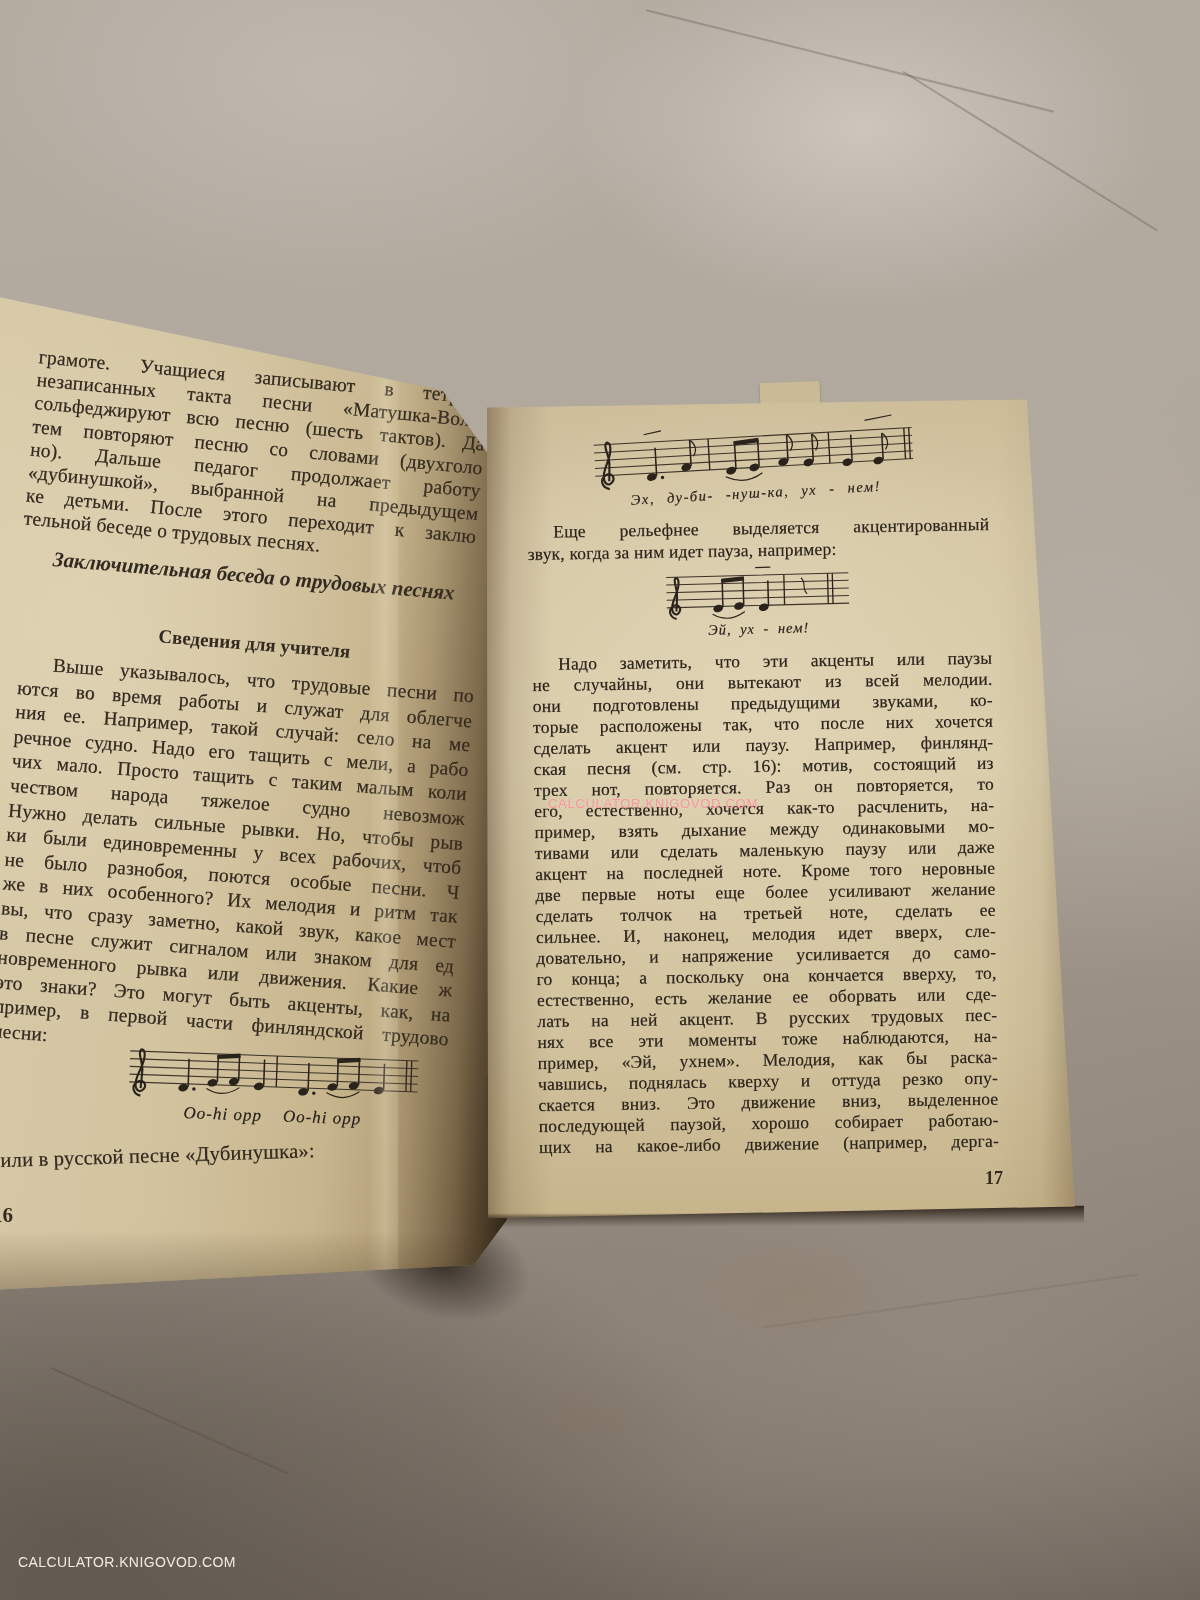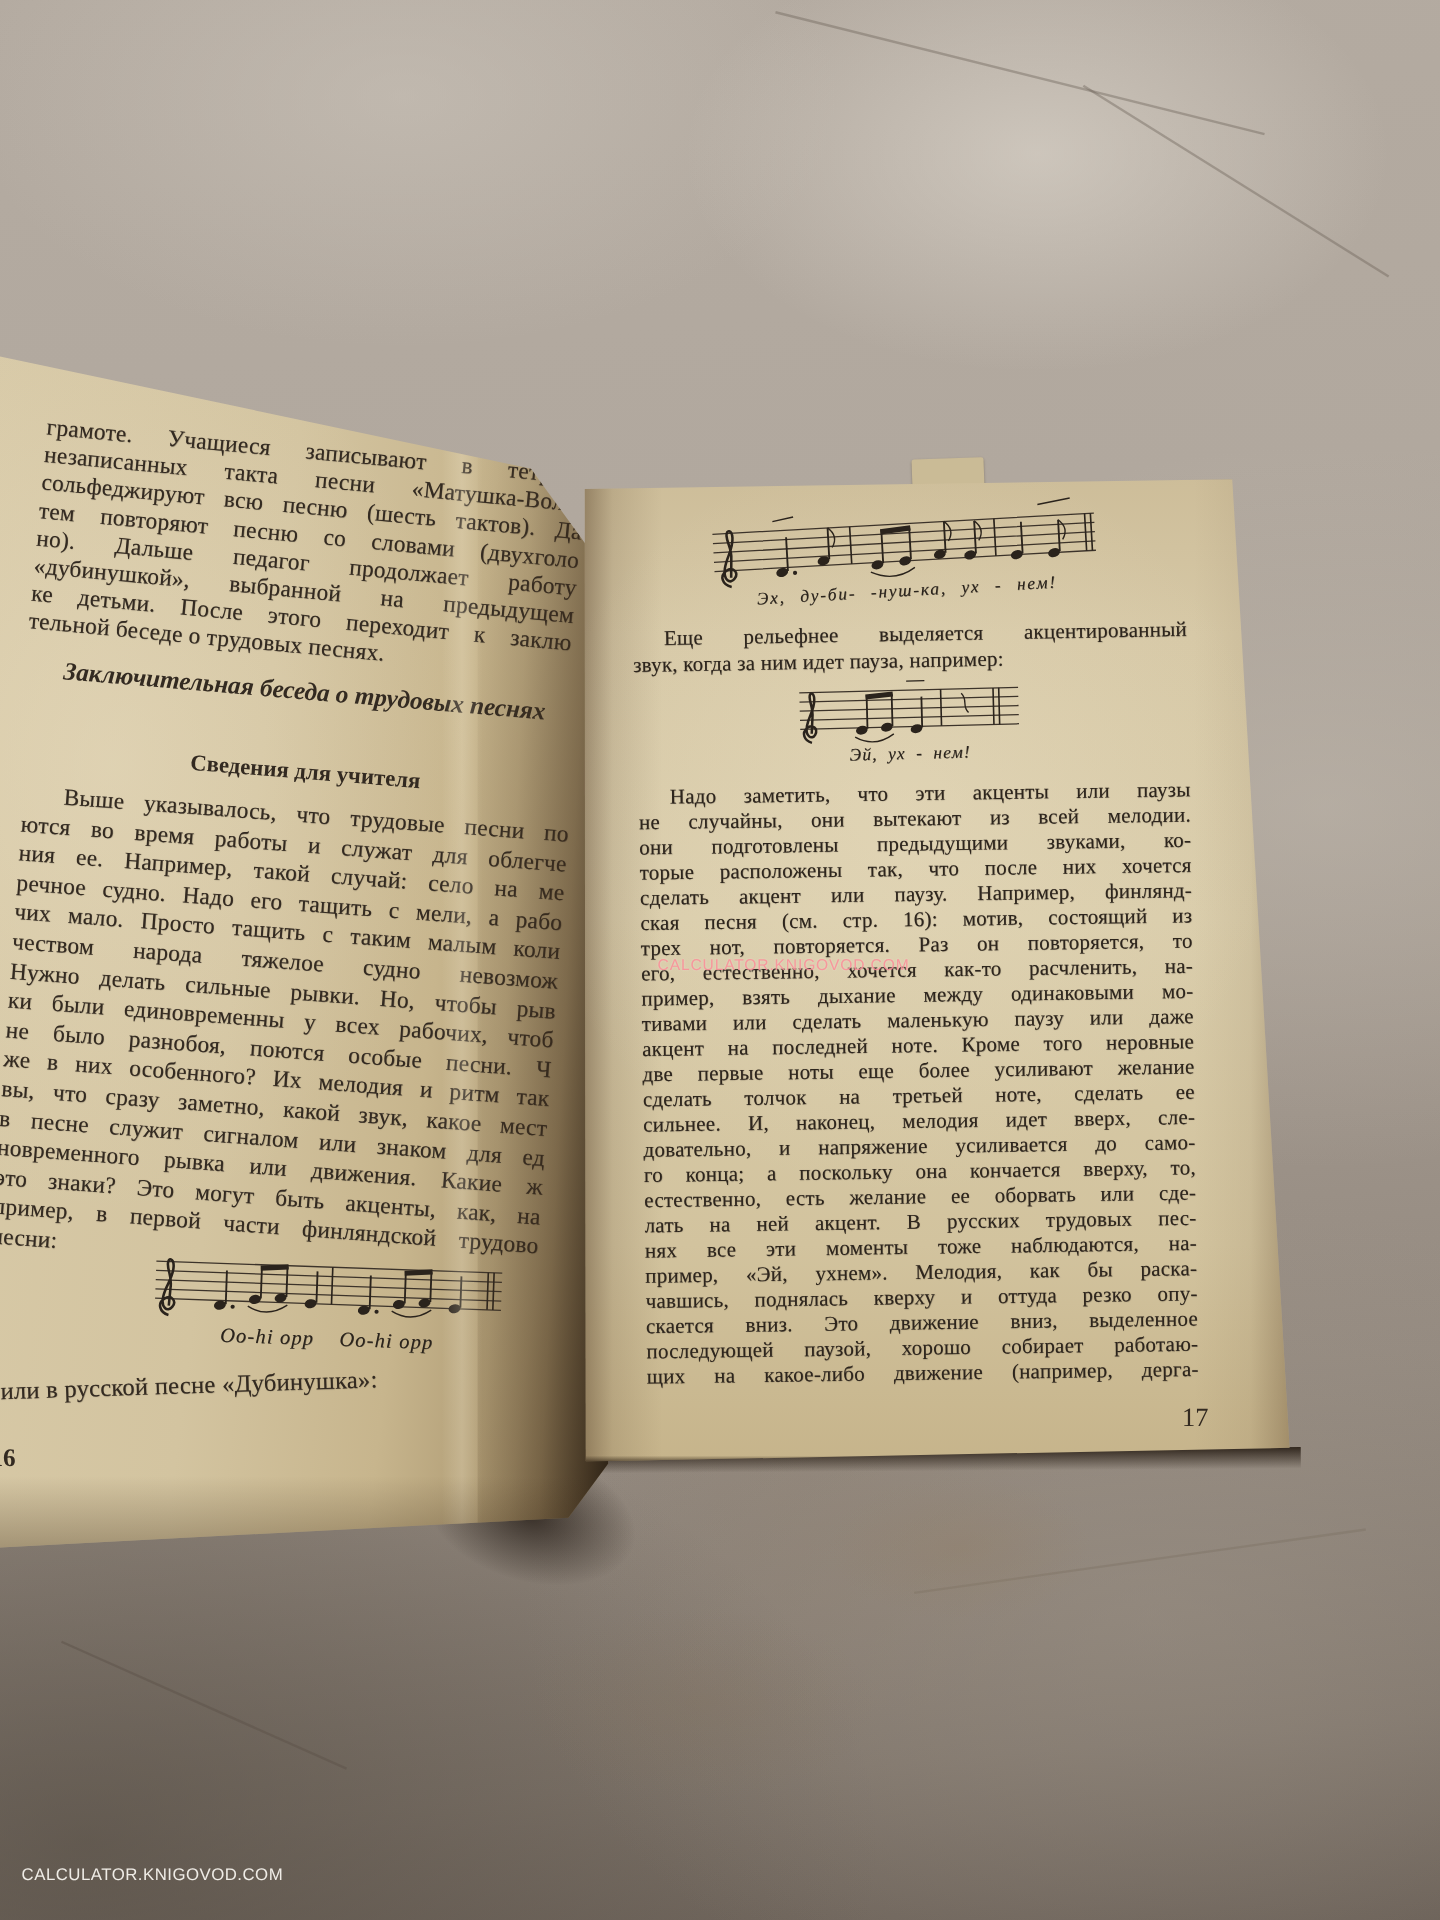--- a/index.html
+++ b/index.html
@@ -71,21 +71,21 @@
   .rp-intro{left:40px;top:126px;width:462px;transform:rotate(-1deg);transform-origin:0 0;
           font-size:17.5px;line-height:21.5px;}
   .rp-music2{left:175px;top:172px;width:190px;transform:rotate(-1.5deg);transform-origin:0 0;}
   .rp-body{left:45px;top:258px;width:460px;transform:rotate(-0.8deg);transform-origin:0 0;
           font-size:17.5px;line-height:21px;}
   .rp-body .ln, .rp-intro .ln{color:#2d251d;}
   .ind{text-indent:26px;}
   .ind2{text-indent:34px;}
   .rp-foot{left:42px;top:770px;width:400px;font-size:14.5px;color:#332a21;font-weight:bold;letter-spacing:0.6px;}
   .rp-foot sup{font-size:11px;}
-  .rp-num{left:498px;top:772px;font-size:22px;font-weight:normal;color:#332a21;text-align:right;}
+  .rp-num{left:498px;top:772px;font-size:18px;font-weight:bold;color:#332a21;text-align:right;}
   .lyrics{font-style:italic;color:#2a231c;text-align:center;white-space:pre;
           text-shadow:0.3px 0.3px 0.5px rgba(42,35,28,0.5);}
   .lyr-l{font-size:17px;margin-top:-6px;letter-spacing:1px;}
   .lyr-r1{font-size:14.5px;margin-top:-10px;letter-spacing:1.5px;word-spacing:7px;}
   .lyr-r2{font-size:14.5px;margin-top:-6px;letter-spacing:1px;word-spacing:4px;}
   svg.staff{display:block;}
   svg.staff .sl{stroke:#3c332a;stroke-width:1.1;fill:none;}
   svg.staff .st{stroke:#2a231c;stroke-width:1.6;fill:none;}
   svg.staff .bm{stroke:#2a231c;stroke-width:4.5;fill:none;}
   svg.staff .bl{stroke:#2a231c;stroke-width:1.4;fill:none;}

